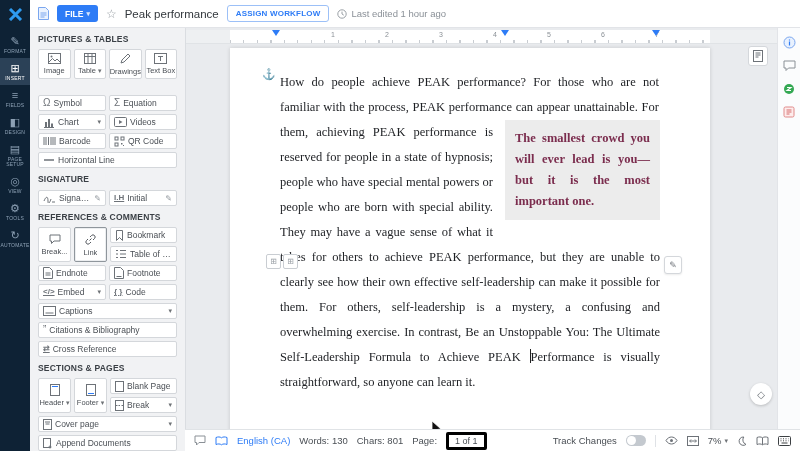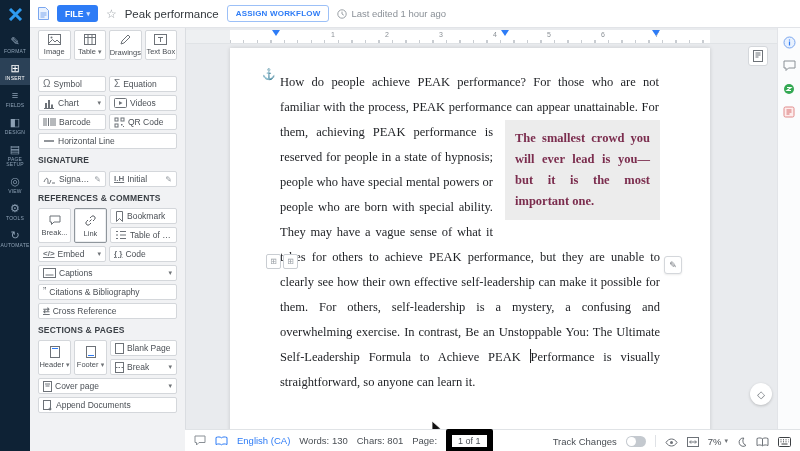--- a/index.html
+++ b/index.html
@@ -57,22 +57,22 @@
   .text-cursor{display:inline-block;width:1px;height:14px;background:#222;vertical-align:-2px;}
   .qbtn{position:absolute;width:13px;height:13px;background:#fff;border:1px solid #c9cdd2;border-radius:2px;display:flex;align-items:center;justify-content:center;font-size:8px;color:#9aa0a6;cursor:pointer;}
   .qbtn2{position:absolute;width:16px;height:16px;background:#fff;border:1px solid #d4d7db;border-radius:3px;display:flex;align-items:center;justify-content:center;font-size:9px;color:#6d7278;cursor:pointer;box-shadow:0 1px 2px rgba(0,0,0,.08);}
   .map-btn{position:absolute;right:32px;top:18px;width:18px;height:18px;background:#fff;border:1px solid #d4d7db;border-radius:3px;display:flex;align-items:center;justify-content:center;cursor:pointer;}
   .nav-circle{position:absolute;right:28px;bottom:24px;width:22px;height:22px;border-radius:50%;background:#fff;box-shadow:0 1px 3px rgba(0,0,0,.2);display:flex;align-items:center;justify-content:center;color:#6d7278;font-size:10px;cursor:pointer;}
   .rstrip{position:absolute;right:0;top:0;width:22px;bottom:0;background:#fbfcfd;border-left:1px solid #e2e4e8;display:flex;flex-direction:column;align-items:center;gap:11px;padding-top:8px;}
   .rsi{cursor:pointer;display:flex;}
   
   .status{position:absolute;left:185px;right:0;bottom:0;height:22px;background:#fff;border-top:1px solid #e0e3e6;display:flex;align-items:center;gap:9px;padding:0 9px;font-size:9.5px;color:#4a4f55;box-sizing:border-box;z-index:4;}
   .blue-text{color:#2e7cf6;cursor:pointer;}
-  .page-box{border:6px solid #000000;border-radius:2px;padding:1px 6px;font-size:9px;color:#4a4f55;cursor:pointer;}
-  .st-right{margin-left:auto;display:flex;align-items:flex-end;gap:9px;}
+  .page-box{border:3px solid #000000;border-radius:2px;padding:1px 6px;font-size:9px;color:#4a4f55;cursor:pointer;}
+  .st-right{margin-left:auto;display:flex;align-items:center;gap:9px;}
   .toggle{width:20px;height:11px;border-radius:6px;background:#c4c9cf;position:relative;cursor:pointer;flex:none;}
   .toggle:after{content:"";position:absolute;left:1px;top:1px;width:9px;height:9px;border-radius:50%;background:#fff;}
   .vdiv{width:1px;height:12px;background:#dfe2e6;}
   .zoom{display:flex;align-items:center;gap:3px;cursor:pointer;}
   .mouse{position:absolute;left:246px;top:392px;z-index:9;pointer-events:none;}
 </style>
 </head>
 <body>
 
 <div class="app">
@@ -135,20 +135,21 @@
       <span class="ri">⚙</span>
       <span class="rl">TOOLS</span>
     </div>
     <div class="rail-item">
       <span class="ri">↻</span>
       <span class="rl">AUTOMATE</span>
     </div>
   </nav>
 
   <aside class="panel">
+    <div class="sec-h">PICTURES &amp; TABLES</div>
     <div class="g4">
       <div class="btn tallbtn">
         <span class="pi">
             <svg width="13" height="11" viewBox="0 0 13 11">
               <rect x=".5" y=".5" width="12" height="10" fill="none" stroke="#6d7278"></rect>
               <circle cx="3.5" cy="3.5" r="1" fill="#6d7278"></circle>
               <path d="M1 9l3.5-3.5L7 8l2-2 3 3" fill="none" stroke="#6d7278"></path>
             </svg>
           </span>
         <span class="bl">Image</span>
@@ -289,20 +290,40 @@
           </span>
         <span class="bl">Bookmark</span>
       </div>
       <div class="btn smallbtn">
         <span class="pi">
             <svg width="12" height="10" viewBox="0 0 12 10">
               <path d="M1 1.5h2M5 1.5h6M1 5h2M5 5h6M1 8.5h2M5 8.5h6" stroke="#6d7278"></path>
             </svg>
           </span>
         <span class="bl">Table of Con..</span>
+      </div>
+    </div>
+    <div class="g2">
+      <div class="btn smallbtn">
+        <span class="pi">
+            <svg width="10" height="12" viewBox="0 0 10 12">
+              <path d="M.5.5h6l3 3v8h-9z" fill="none" stroke="#6d7278"></path>
+              <path d="M2.5 6h5M2.5 8h5" stroke="#6d7278"></path>
+            </svg>
+          </span>
+        <span class="bl">Endnote</span>
+      </div>
+      <div class="btn smallbtn">
+        <span class="pi">
+            <svg width="10" height="12" viewBox="0 0 10 12">
+              <path d="M.5.5h6l3 3v8h-9z" fill="none" stroke="#6d7278"></path>
+              <path d="M2.5 9.5h5" stroke="#6d7278"></path>
+            </svg>
+          </span>
+        <span class="bl">Footnote</span>
       </div>
     </div>
     <div class="g2">
       <div class="btn smallbtn">
         <span class="pi txts">&lt;/&gt;</span>
         <span class="bl">Embed</span>
         <span class="cv caret-end">▾</span>
       </div>
       <div class="btn smallbtn">
         <span class="pi txts">{ }</span>

